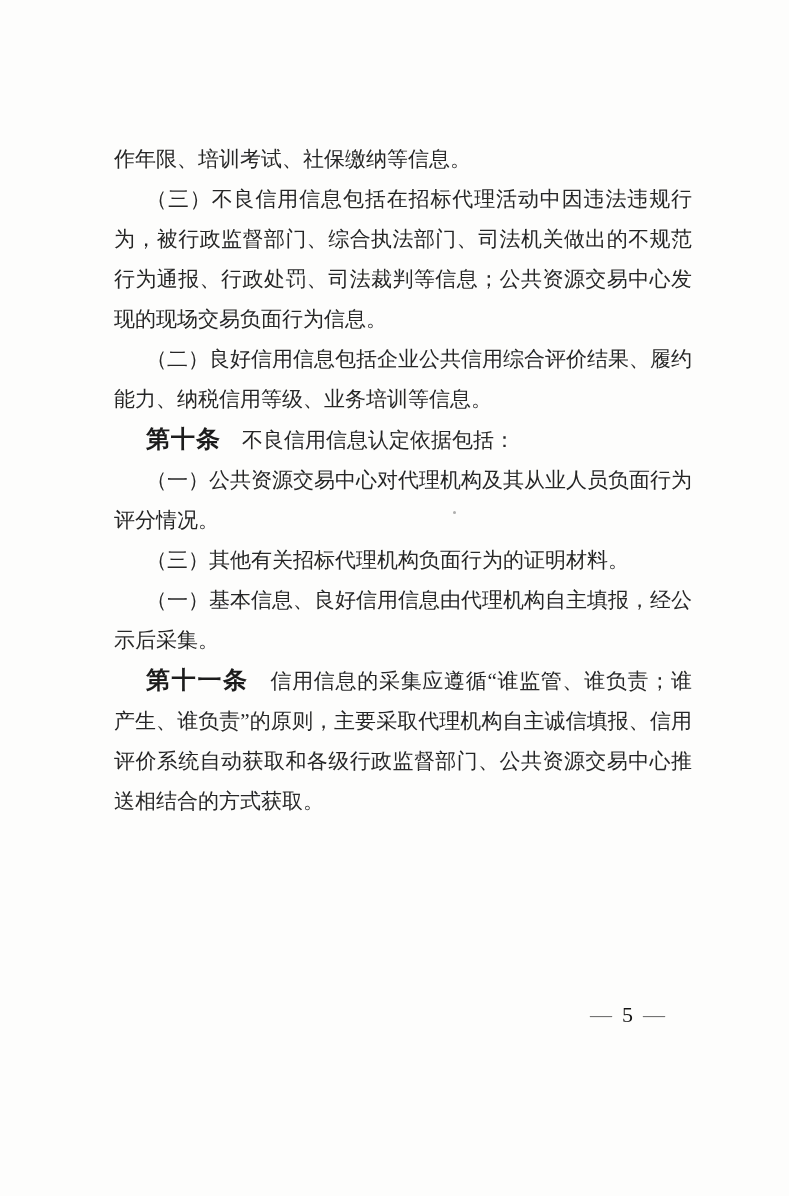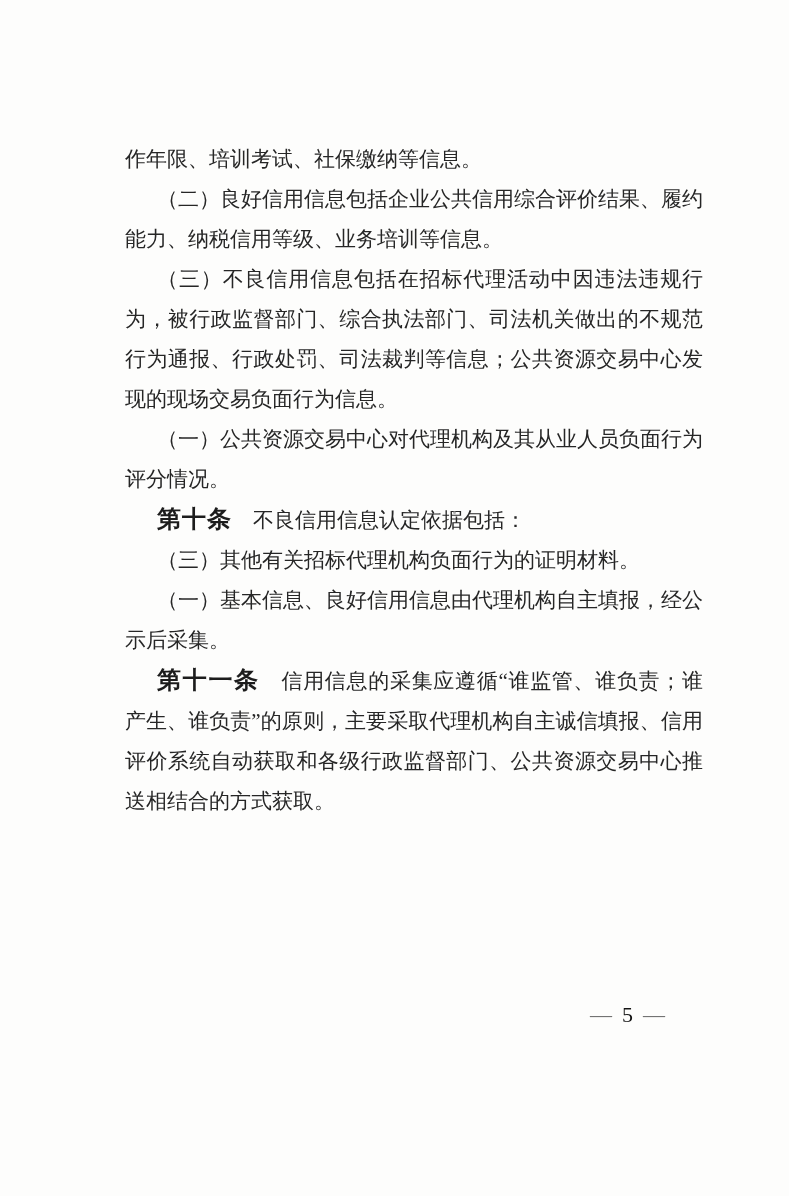--- a/index.html
+++ b/index.html
@@ -14,21 +14,21 @@
     overflow: hidden;
     font-family: "Liberation Serif", "DejaVu Serif", serif;
   }
   .page {
     position: absolute;
     inset: 0;
     background: #fdfdfc;
   }
   .text-block {
     position: absolute;
-    left: 125px;
+    left: 114px;
     top: 139px;
     width: 578px;
     color: #262626;
   }
   .text-block p {
     margin: 0;
     padding: 0;
     font-size: 21px;
     line-height: 40px;
     text-align: justify;
@@ -77,27 +77,27 @@
 </style>
 </head>
 <body>
 
 <div class="page">
 
   <div class="text-block">
 
     <p><span>作年限、培训考试、社保缴纳等信息。</span></p>
 
+    <p class="indent"><span>（三）不良信用信息包括在招标代理活动中因违法违规行为，被行政监督部门、综合执法部门、司法机关做出的不规范行为通报、行政处罚、司法裁判等信息；公共资源交易中心发现的现场交易负面行为信息。</span></p>
+
     <p class="indent"><span>（二）良好信用信息包括企业公共信用综合评价结果、履约能力、纳税信用等级、业务培训等信息。</span></p>
 
-    <p class="indent"><span>（三）不良信用信息包括在招标代理活动中因违法违规行为，被行政监督部门、综合执法部门、司法机关做出的不规范行为通报、行政处罚、司法裁判等信息；公共资源交易中心发现的现场交易负面行为信息。</span></p>
+    <p class="indent"><span class="lead">第十条</span><span>　不良信用信息认定依据包括：</span></p>
 
     <p class="indent"><span>（一）公共资源交易中心对代理机构及其从业人员负面行为评分情况。</span></p>
-
-    <p class="indent"><span class="lead">第十条</span><span>　不良信用信息认定依据包括：</span></p>
 
 
     <p class="indent"><span>（三）其他有关招标代理机构负面行为的证明材料。</span></p>
 
     <p class="indent"><span>（一）基本信息、良好信用信息由代理机构自主填报，经公示后采集。</span></p>
 
     <p class="indent"><span class="lead">第十一条</span><span>　信用信息的采集应遵循“谁监管、谁负责；谁产生、谁负责”的原则，主要采取代理机构自主诚信填报、信用评价系统自动获取和各级行政监督部门、公共资源交易中心推送相结合的方式获取。</span></p>
 
 
   </div>

